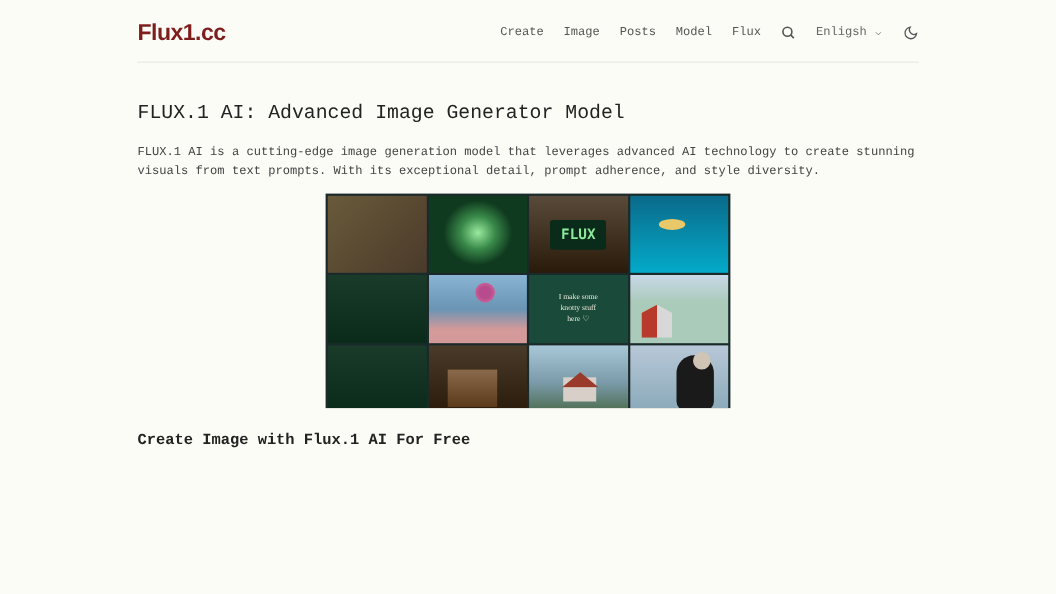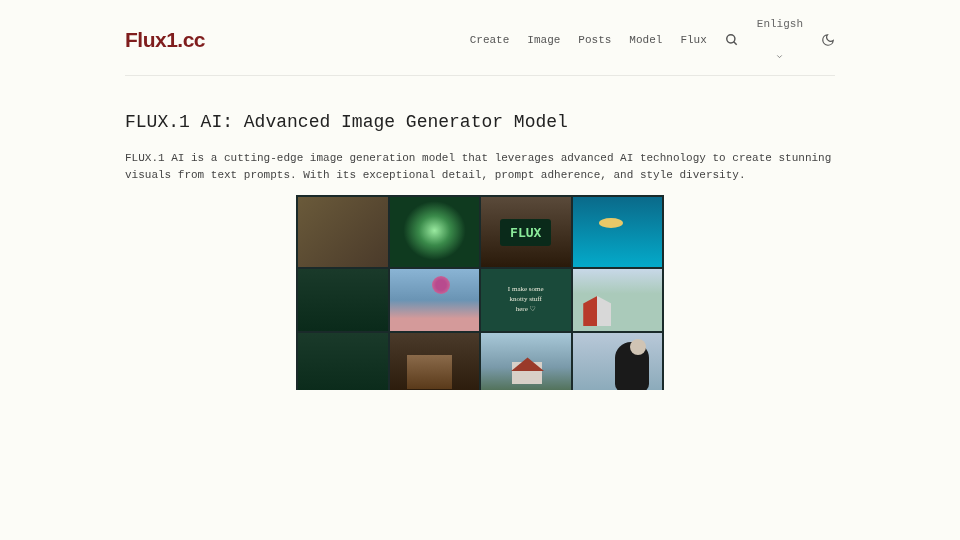--- a/index.html
+++ b/index.html
@@ -45,26 +45,25 @@
 .icon-btn {
   display: flex;
   align-items: center;
   justify-content: center;
   cursor: pointer;
   color: #555;
 }
 .lang-select {
   display: flex;
   align-items: center;
-  gap: 22px;
+  gap: 6px;
   font-size: 11px;
   color: #666;
   cursor: pointer;
   font-family: 'Courier New', monospace;
-  flex-direction: column;
 }
 .main-title {
   font-size: 18px;
   font-weight: normal;
   color: #222;
   margin-top: 36px;
   margin-bottom: 18px;
   font-family: 'Courier New', monospace;
 }
 .intro {
@@ -178,13 +177,14 @@
       <div class="tile t6"></div>
       <div class="tile t7"></div>
       <div class="tile t8"></div>
       <div class="tile t9"></div>
       <div class="tile t10"></div>
       <div class="tile t11"></div>
       <div class="tile t12"></div>
     </div>
   </div>
 
+  <h2 class="sub-title">Create Image with Flux.1 AI For Free</h2>
 </div>
 
 </body></html>

